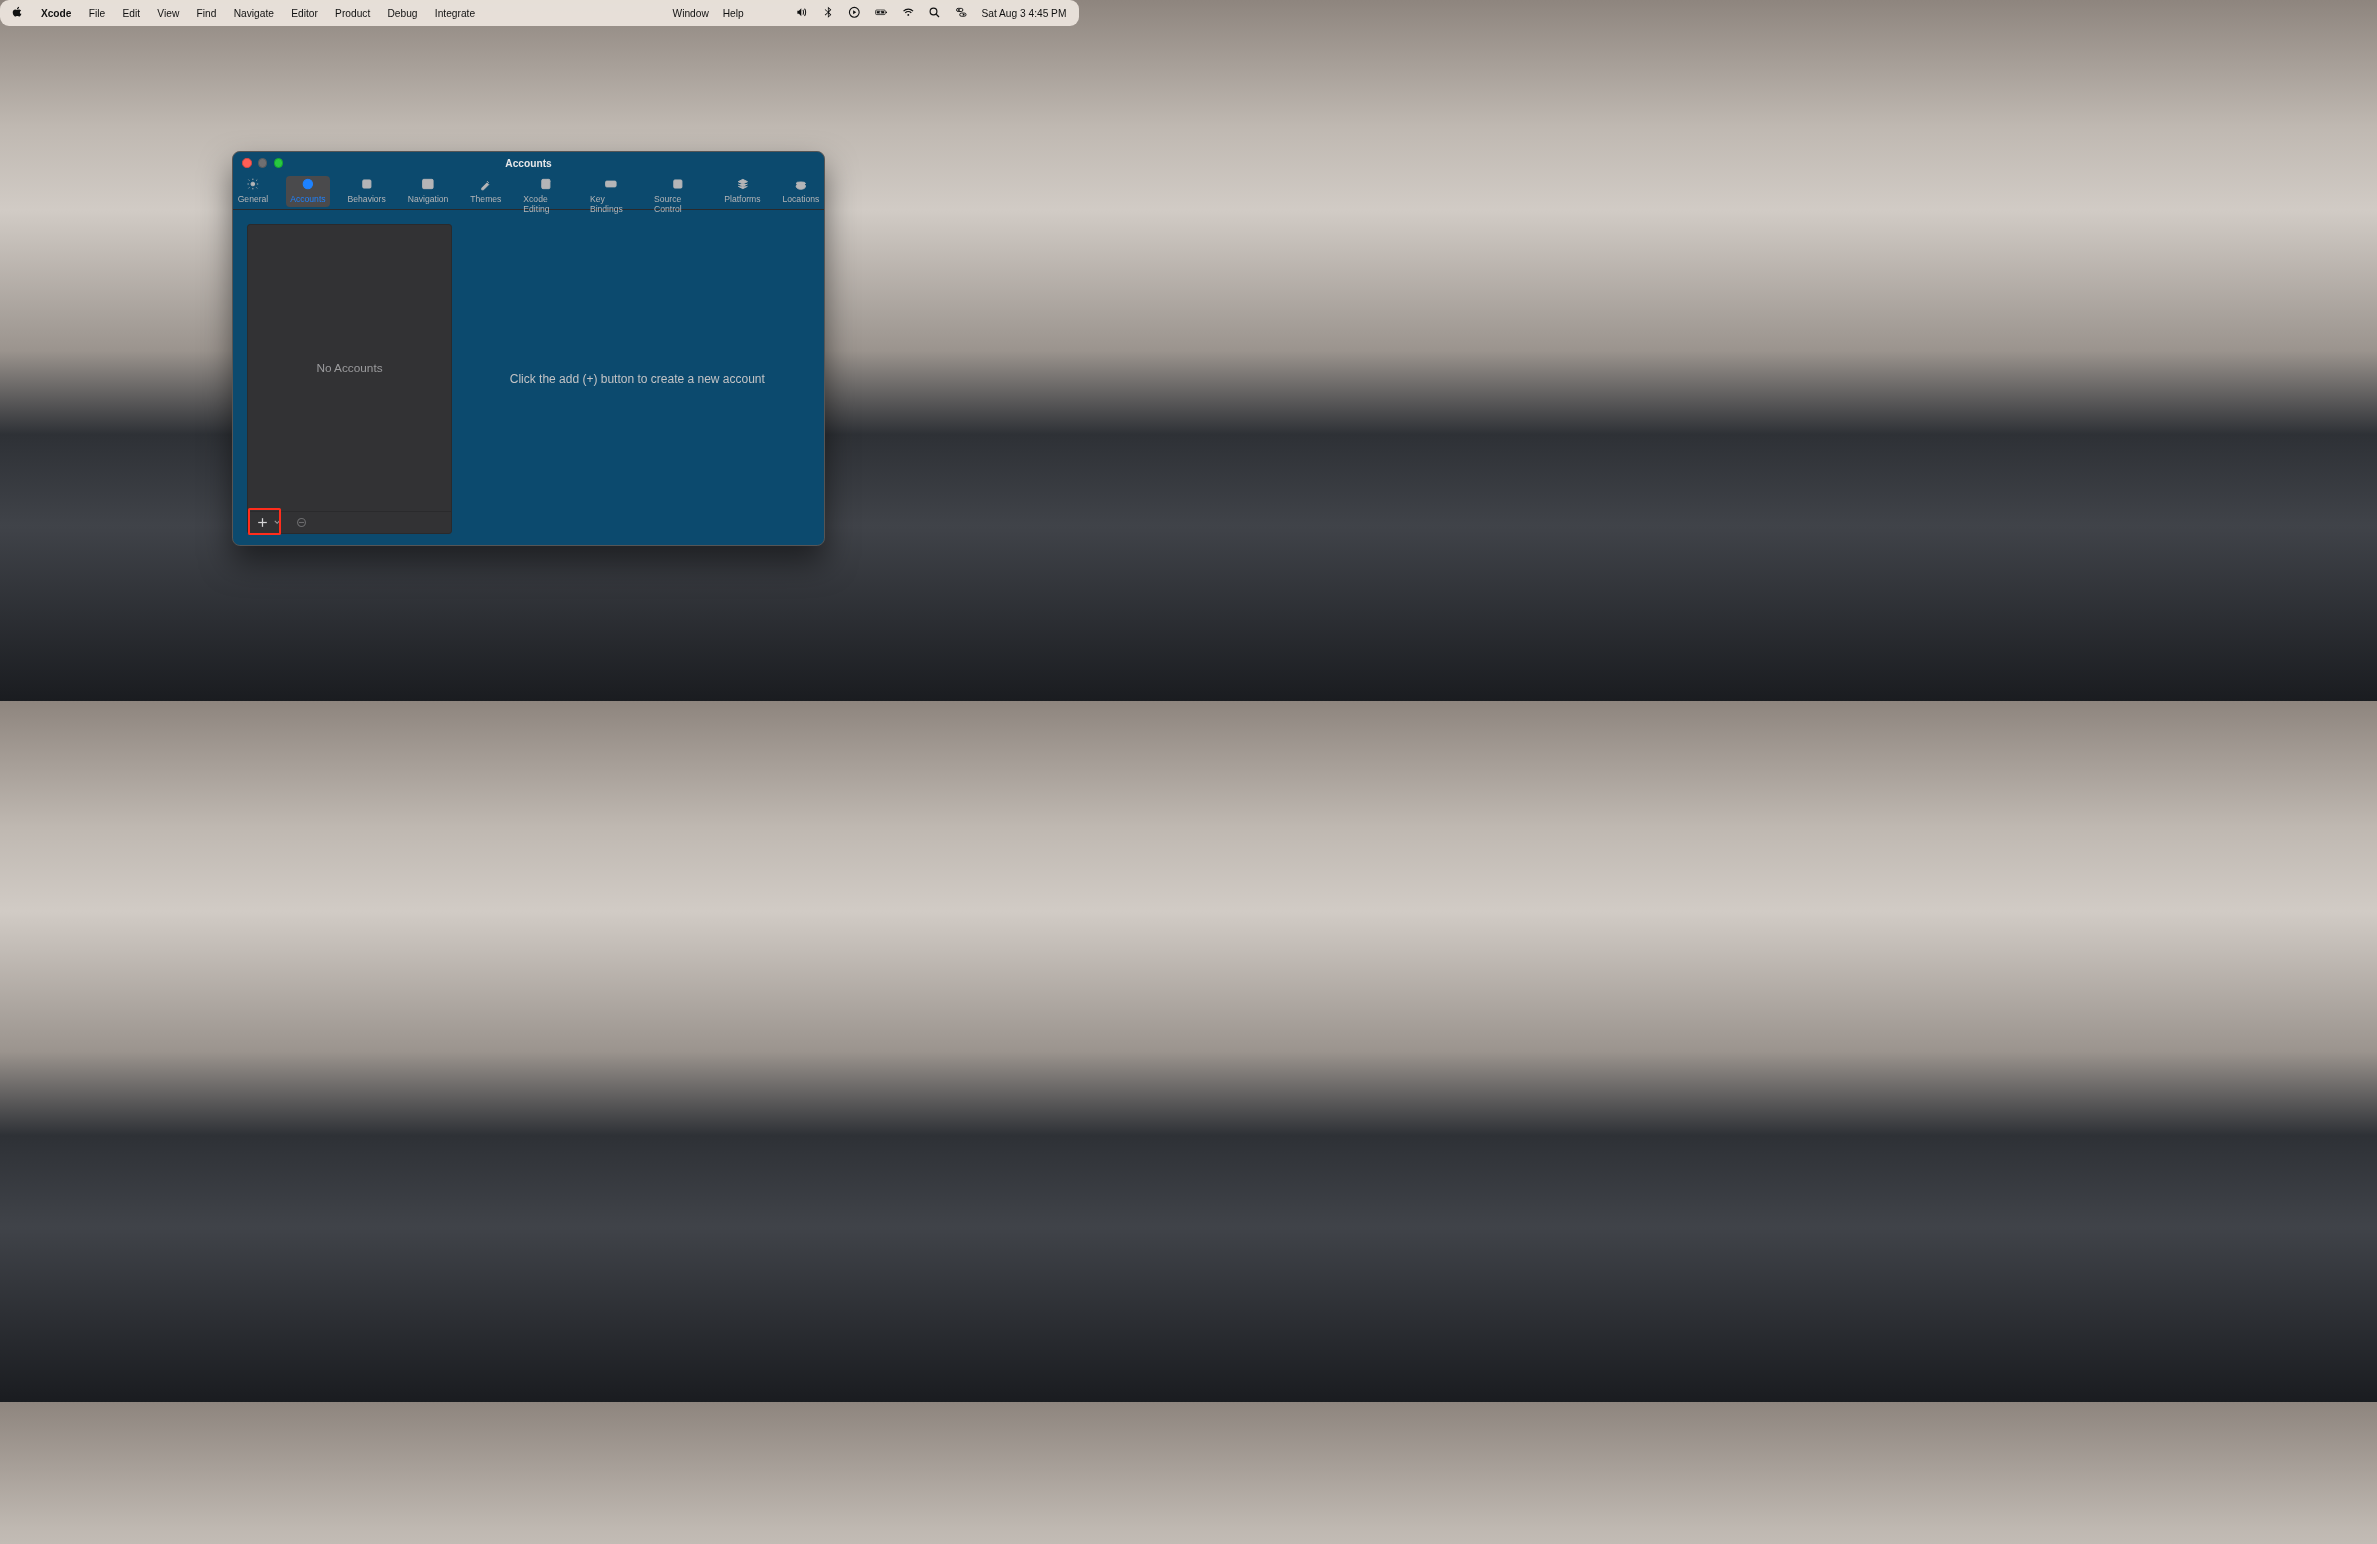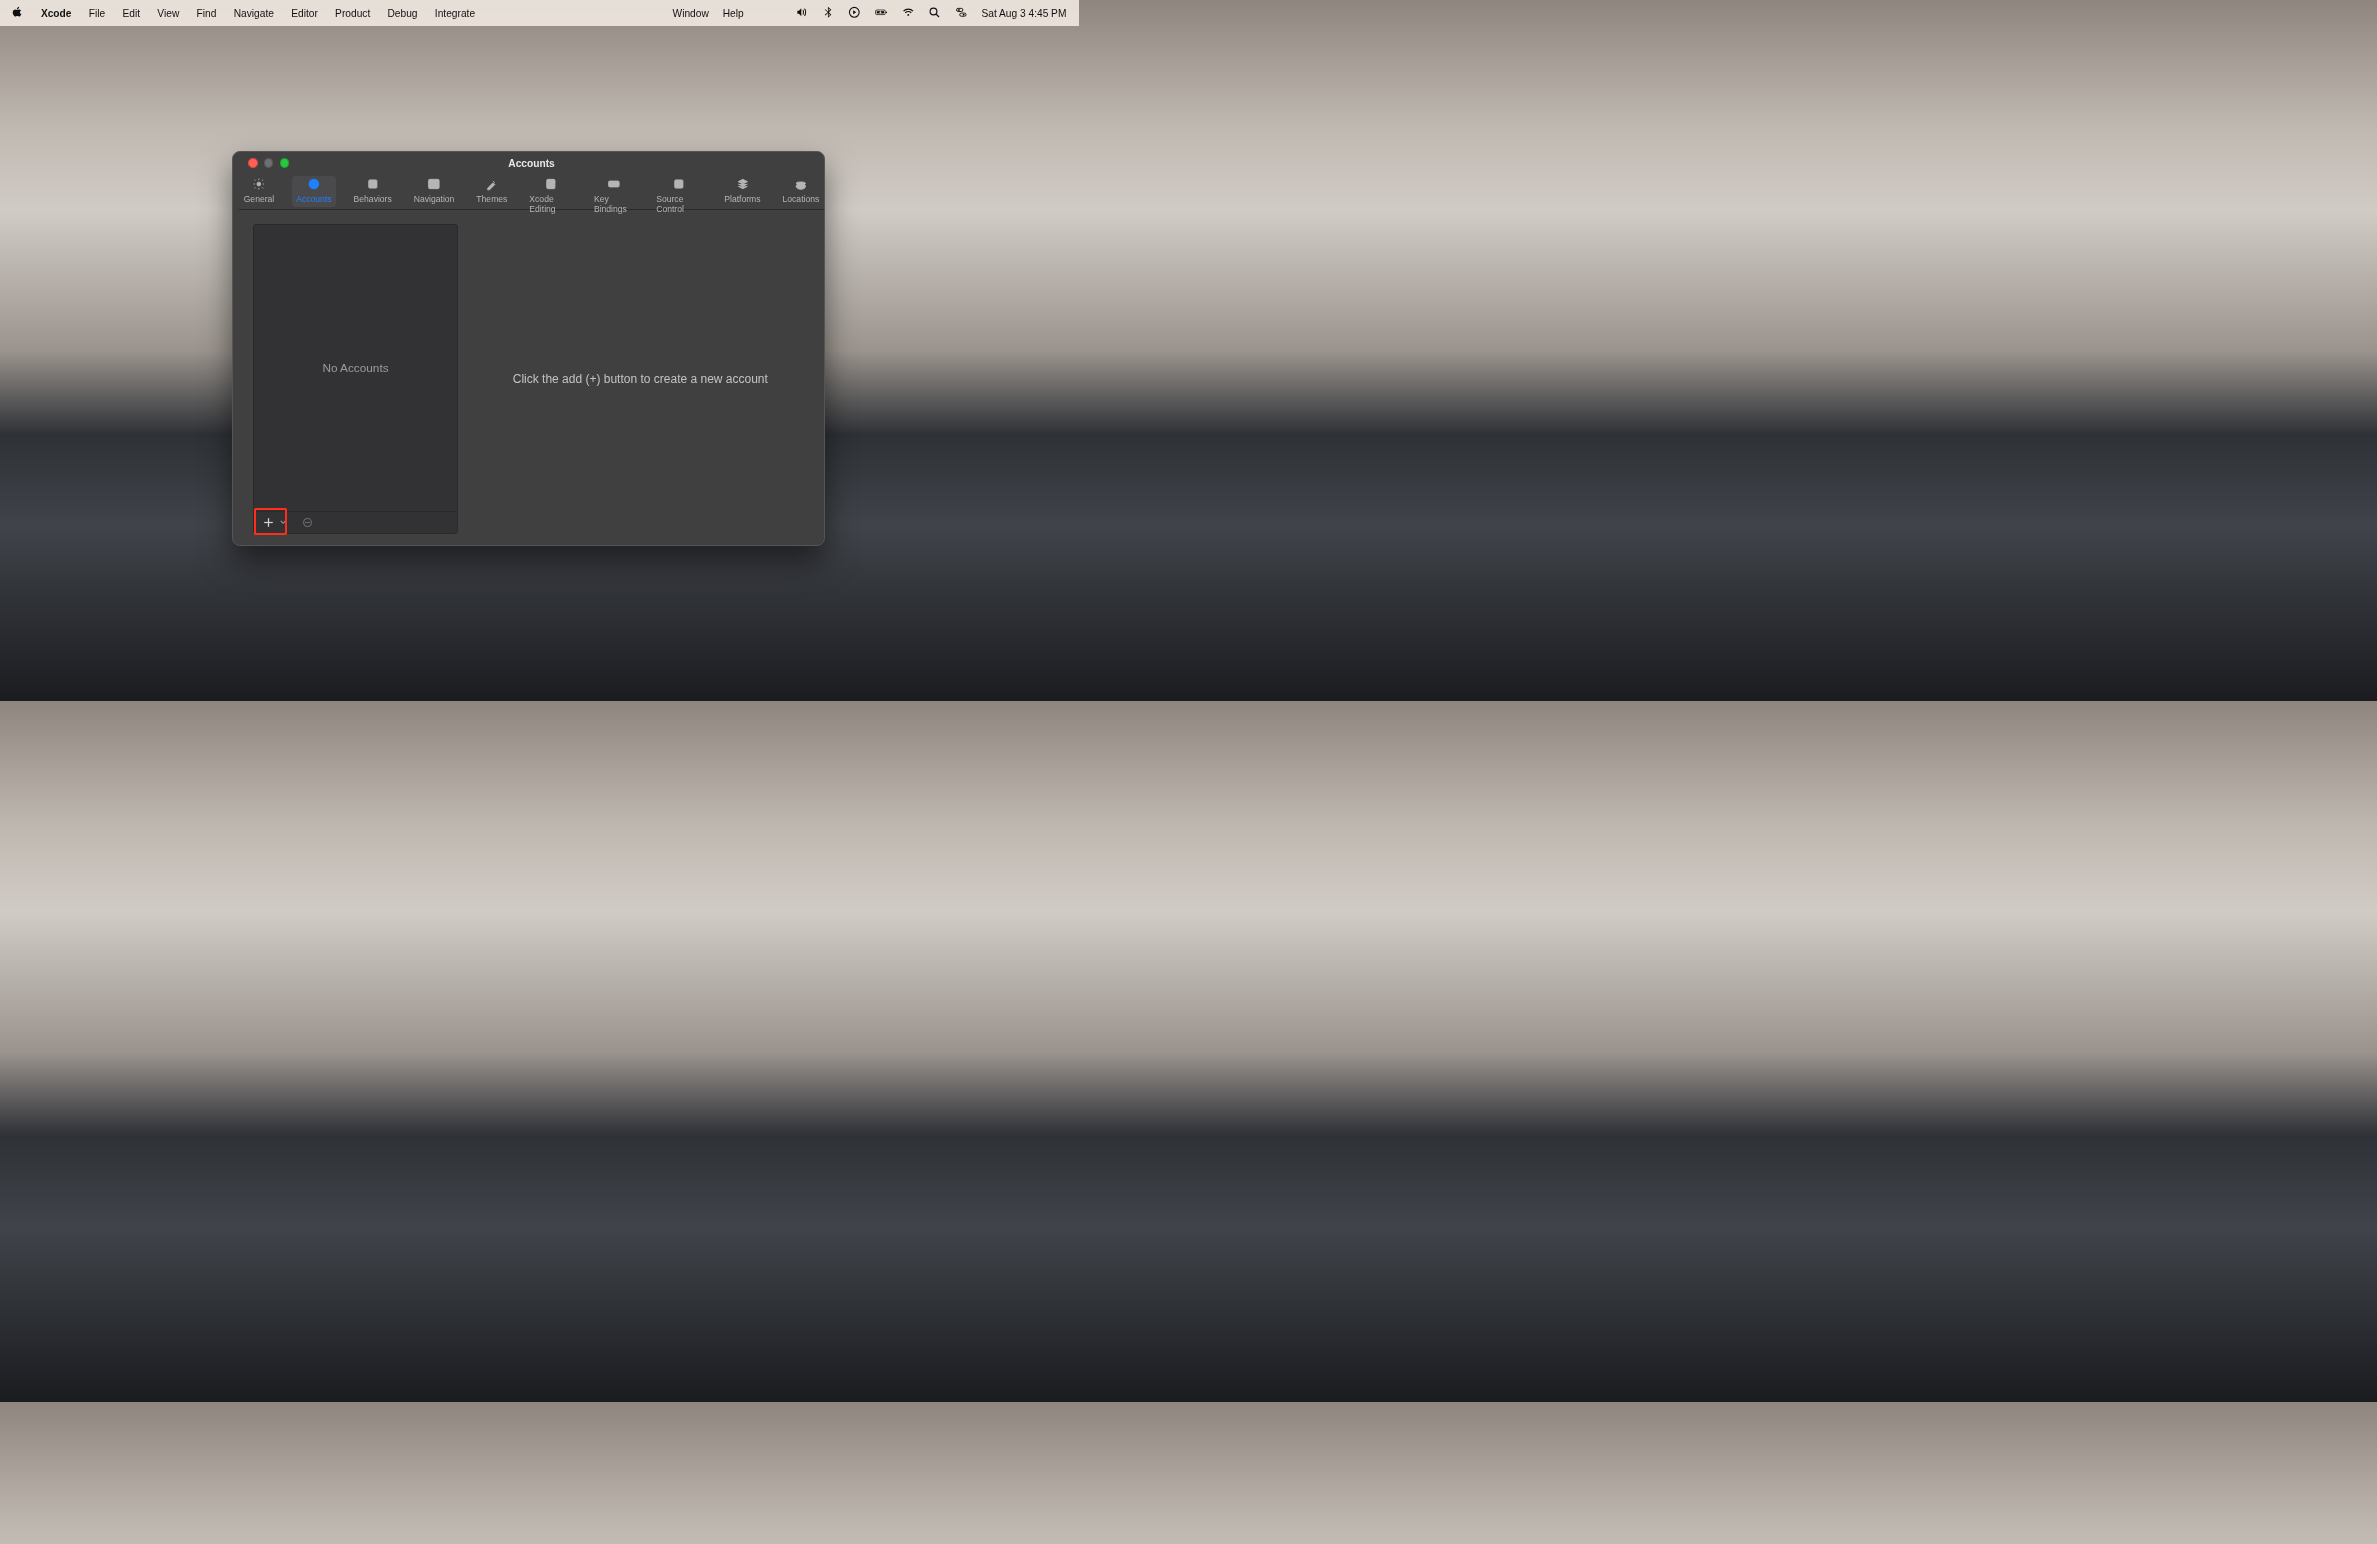--- a/index.html
+++ b/index.html
@@ -15,40 +15,41 @@
     
     .menubar {
       height: 26px;
       background: rgba(235,228,220,0.95);
       display: flex;
       align-items: center;
       padding: 0 12.6px 0 11px;
       font-size: 10.2px;
       color: #111;
       gap: 17.3px;
+      border-radius: 9px;
     }
     .menubar .left, .menubar .right { display:flex; align-items:center; }
     .menubar .left { gap: 17.3px; }
     .menubar .right { margin-left:auto; gap: 14px; }
     .menubar .appname { font-weight: 700; }
     .menubar .item { cursor: default; }
     .menubar svg { width:12.6px; height:12.6px; fill:#111; }
     .menubar .apple svg { width:12.6px; height:12.6px; }
     .menubar .clock { white-space: nowrap; }
     
     .window {
       position: absolute;
       left: 232px; top: 151px;
       width: 593px; height: 395px;
-      background: #404040;
+      background: #0c4a6e;
       border: 0.8px solid #555;
       border-radius: 7.9px;
       box-shadow: 0 15.7px 31px rgba(0,0,0,0.5);
       overflow: hidden;
-      display:flex; flex-direction:column;padding-left:6px;
+      display:flex; flex-direction:column;
     }
     .titlebar {
       height: 22px;
       display:flex; align-items:center;
       position: relative;
     }
     .traffic { display:flex; gap:6.3px; position:absolute; left:9.4px; top:6.3px; }
     .tl { width:9.4px; height:9.4px; border-radius:50%; }
     .tl.red   { background:#ff5f57; border:0.4px solid #e04940;}
     .tl.yel   { background:#6f6f71; border:0.4px solid #5a5a5c;}

